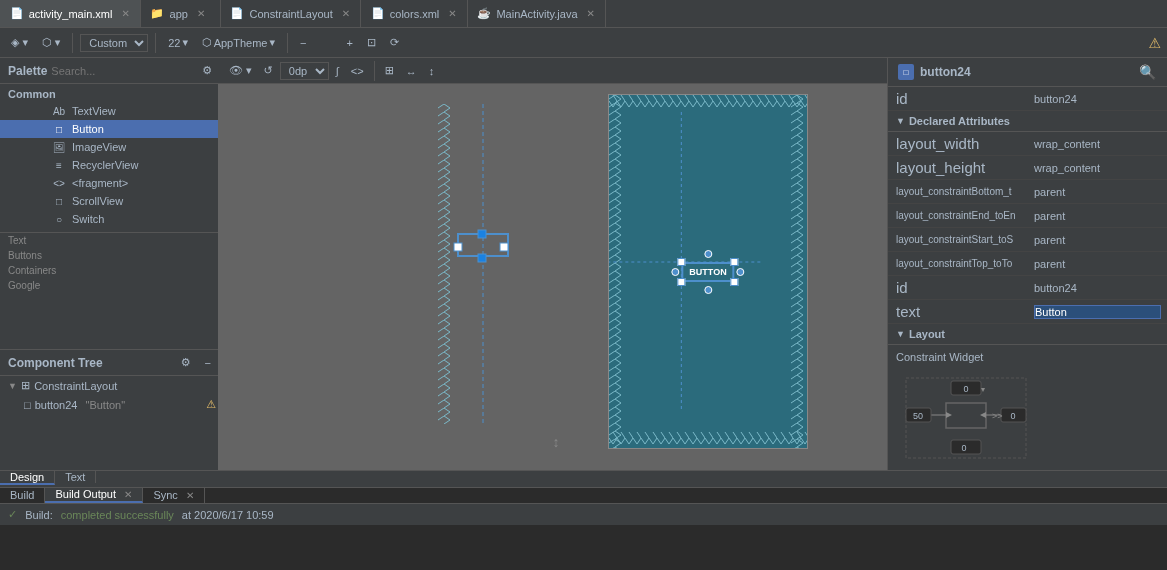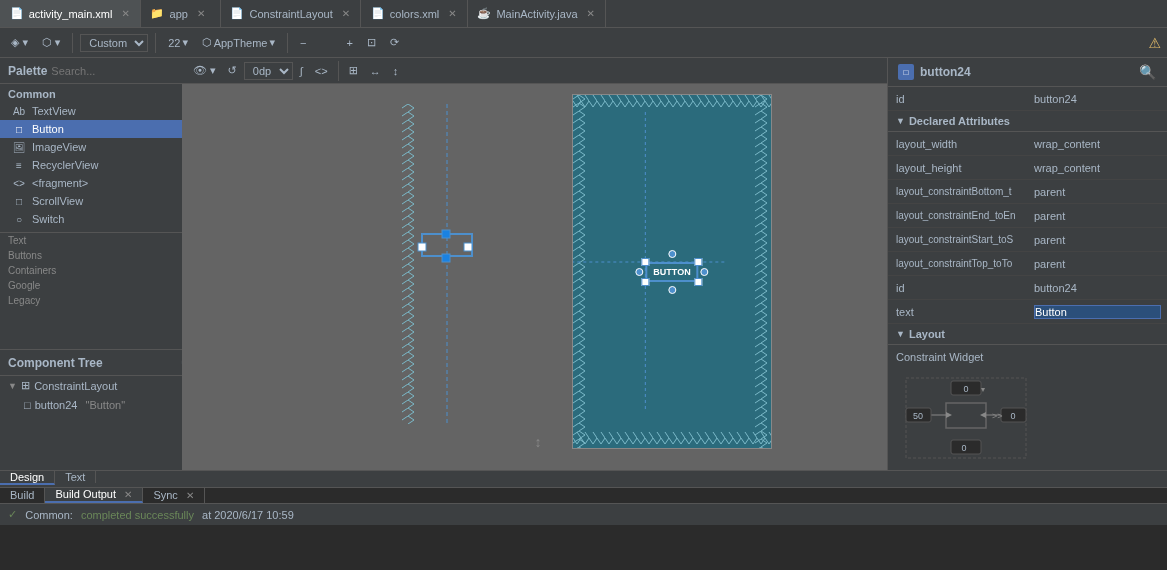--- a/index.html
+++ b/index.html
@@ -17,61 +17,61 @@
     .toolbar-sep { width: 1px; background: #555; height: 20px; margin: 0 3px; }
     .toolbar-dropdown { background: #3c3f41; border: 1px solid #555; color: #a9b7c6; font-size: 11px; padding: 1px 4px; cursor: pointer; }
 
     
     .palette { width: 225px; background: #3c3f41; border-right: 1px solid #555; display: flex; flex-direction: column; flex-shrink: 0; }
     .palette-header { display: flex; align-items: center; padding: 4px 8px; border-bottom: 1px solid #555; gap: 4px; font-size: 12px; font-weight: bold; }
     .palette-search { flex: 1; background: transparent; border: none; color: #a9b7c6; font-size: 11px; outline: none; }
     .palette-category { color: #a9b7c6; font-size: 11px; font-weight: bold; padding: 4px 8px 2px; }
     .palette-item { display: flex; align-items: center; padding: 3px 12px; cursor: pointer; gap: 6px; font-size: 11px; color: #a9b7c6; }
     .palette-item:hover, .palette-item.selected { background: #4b6eaf; color: #fff; }
-    .palette-item-icon { width: 14px; font-size: 10px; text-align: center; }
+    .palette-item-icon { width: 14px; font-size: 10px; text-align: center; margin-left: 40px; }
     .palette-section-header { padding: 2px 8px; font-size: 10px; color: #888; background: #3c3f41; }
 
     
     .canvas-area { flex: 1; background: #646464; position: relative; overflow: hidden; display: flex; flex-direction: column; }
     .canvas-content { flex: 1; background: #646464; position: relative; display: flex; align-items: center; justify-content: center; }
     .btn-widget { position: absolute; background: transparent; border: 2px solid #4d8fcc; color: #fff; font-size: 9px; font-weight: bold; padding: 3px 6px; cursor: pointer; }
 
     
     .component-tree { width: 225px; background: #3c3f41; border-right: 1px solid #555; display: flex; flex-direction: column; flex-shrink: 0; }
     .component-tree-header { display: flex; align-items: center; padding: 4px 8px; border-bottom: 1px solid #555; gap: 4px; font-size: 12px; font-weight: bold; }
     .tree-item { display: flex; align-items: center; padding: 3px 8px; cursor: pointer; gap: 4px; font-size: 11px; }
     .tree-indent { margin-left: 16px; }
     .tree-arrow { font-size: 9px; color: #888; }
     .warning-icon { color: #e8bf6a; font-size: 11px; }
 
     
     .attributes-panel { width: 280px; background: #3c3f41; border-left: 1px solid #555; display: flex; flex-direction: column; flex-shrink: 0; overflow-y: auto; }
     .attr-header { display: flex; align-items: center; padding: 6px 10px; border-bottom: 1px solid #555; font-size: 12px; font-weight: bold; gap: 6px; }
     .attr-component-icon { width: 16px; height: 16px; background: #4b6eaf; border-radius: 2px; display: flex; align-items: center; justify-content: center; font-size: 8px; color: #fff; }
     .attr-row { display: flex; align-items: center; border-bottom: 1px solid #444; min-height: 24px; }
-    .attr-name { width: 140px; padding: 3px 8px; font-size: 11px; color: #a9b7c6; flex-shrink: 0; overflow: hidden; text-overflow: ellipsis; white-space: nowrap; }
+    .attr-name { width: 140px; padding: 3px 8px; font-size: 15px; color: #a9b7c6; flex-shrink: 0; overflow: hidden; text-overflow: ellipsis; white-space: nowrap; }
     .attr-value { flex: 1; padding: 3px 6px; font-size: 11px; color: #a9b7c6; }
     .attr-value-input { background: transparent; border: none; color: #a9b7c6; font-size: 11px; width: 100%; outline: none; }
     .attr-value-input.editing { background: #2b4f7a; color: #fff; border: 1px solid #4b6eaf; }
     .section-header { display: flex; align-items: center; padding: 4px 8px; background: #3c3f41; font-size: 11px; font-weight: bold; border-bottom: 1px solid #555; cursor: pointer; gap: 4px; }
     .section-arrow { font-size: 9px; }
 
     
     .bottom-panel { height: 55px; background: #3c3f41; border-top: 1px solid #555; display: flex; flex-direction: column; }
     .bottom-tab { display: flex; align-items: center; padding: 0 10px; border-right: 1px solid #555; font-size: 11px; color: #a9b7c6; cursor: pointer; gap: 4px; }
     .bottom-tab.active { border-bottom: 2px solid #4b6eaf; color: #fff; }
     .bottom-content { padding: 4px 8px; font-size: 11px; color: #a9b7c6; display: flex; align-items: center; gap: 8px; }
     .build-success { color: #6a8759; }
     .bottom-tab-close { font-size: 10px; color: #888; margin-left: 4px; }
 
     .palette-left { display: flex; flex-direction: column; overflow-y: auto; flex: 1; }
 
     .design-view { display: flex; flex: 1; overflow: hidden; }
     
-    .left-panel { display: flex; flex-direction: column; width: 182px; flex-shrink: 0; border-right: 1px solid #555; }
+    .left-panel { display: flex; flex-direction: column; width: 218px; flex-shrink: 0; border-right: 1px solid #555; }
 
     
     .toolbar2 { display: flex; align-items: center; background: #3c3f41; border-bottom: 1px solid #555; padding: 2px 6px; gap: 2px; height: 26px; }
   </style>
 </head>
 <body>
 
 <div class="tab-bar">
   <div class="tab active">
     <span>📄</span>
@@ -169,21 +169,20 @@
         </div>
         <div class="palette-item">
           <span class="palette-item-icon">○</span>
           <span>Switch</span>
         </div>
         <div style="border-top:1px solid #555;margin-top:4px;">
           <div class="palette-section-header">Text</div>
           <div class="palette-section-header">Buttons</div>
           <div class="palette-section-header">Containers</div>
           <div class="palette-section-header">Google</div>
-          <div class="palette-section-header">Legacy</div>
         </div>
       </div>
     </div>
 
     <div class="component-tree" style="height:120px;flex-shrink:0;">
       <div class="component-tree-header">
         <span>Component Tree</span>
         <button class="toolbar-btn" style="margin-left:auto;">⚙</button>
         <button class="toolbar-btn">−</button>
       </div>
@@ -430,17 +429,17 @@
       <span>Build Output</span>
       <span class="bottom-tab-close">✕</span>
     </div>
     <div class="bottom-tab">
       <span>Sync</span>
       <span class="bottom-tab-close">✕</span>
     </div>
   </div>
   <div class="bottom-content">
     <span style="color:#6a8759;">✓</span>
-    <span>Common:</span>
+    <span>Build:</span>
     <span class="build-success">completed successfully</span>
     <span>at 2020/6/17 10:59</span>
   </div>
 </div>
 
 </body></html>

